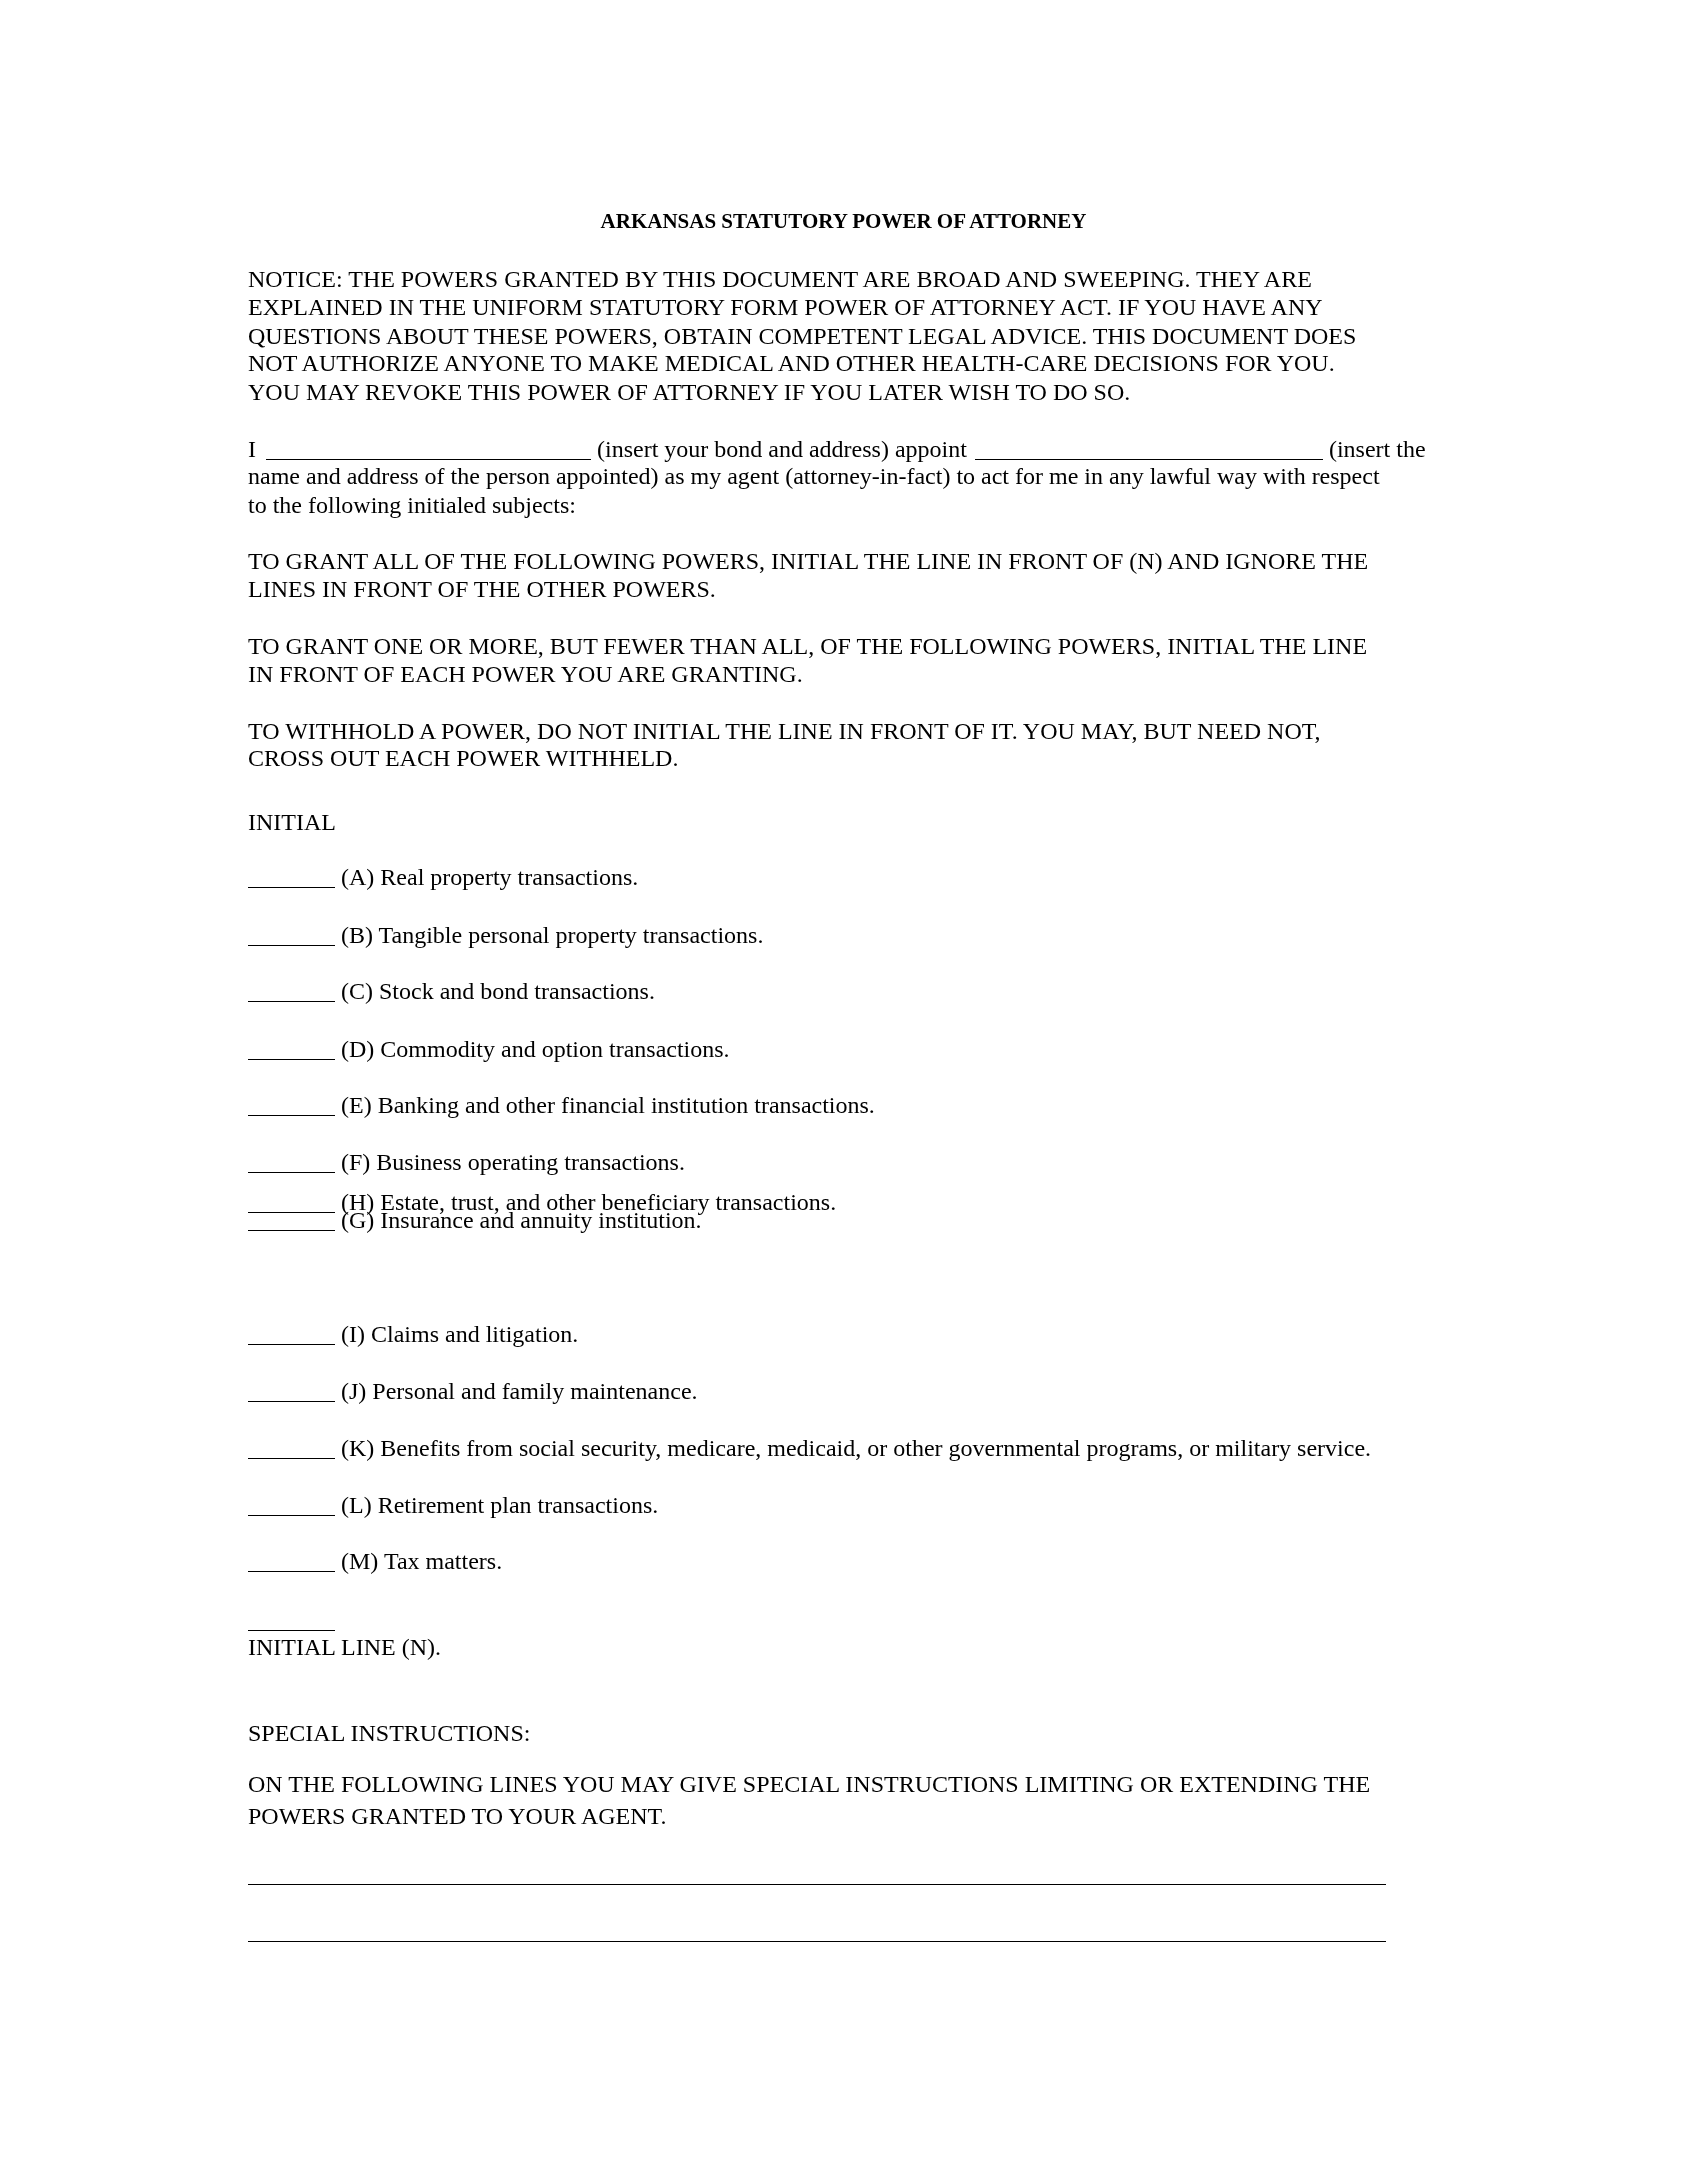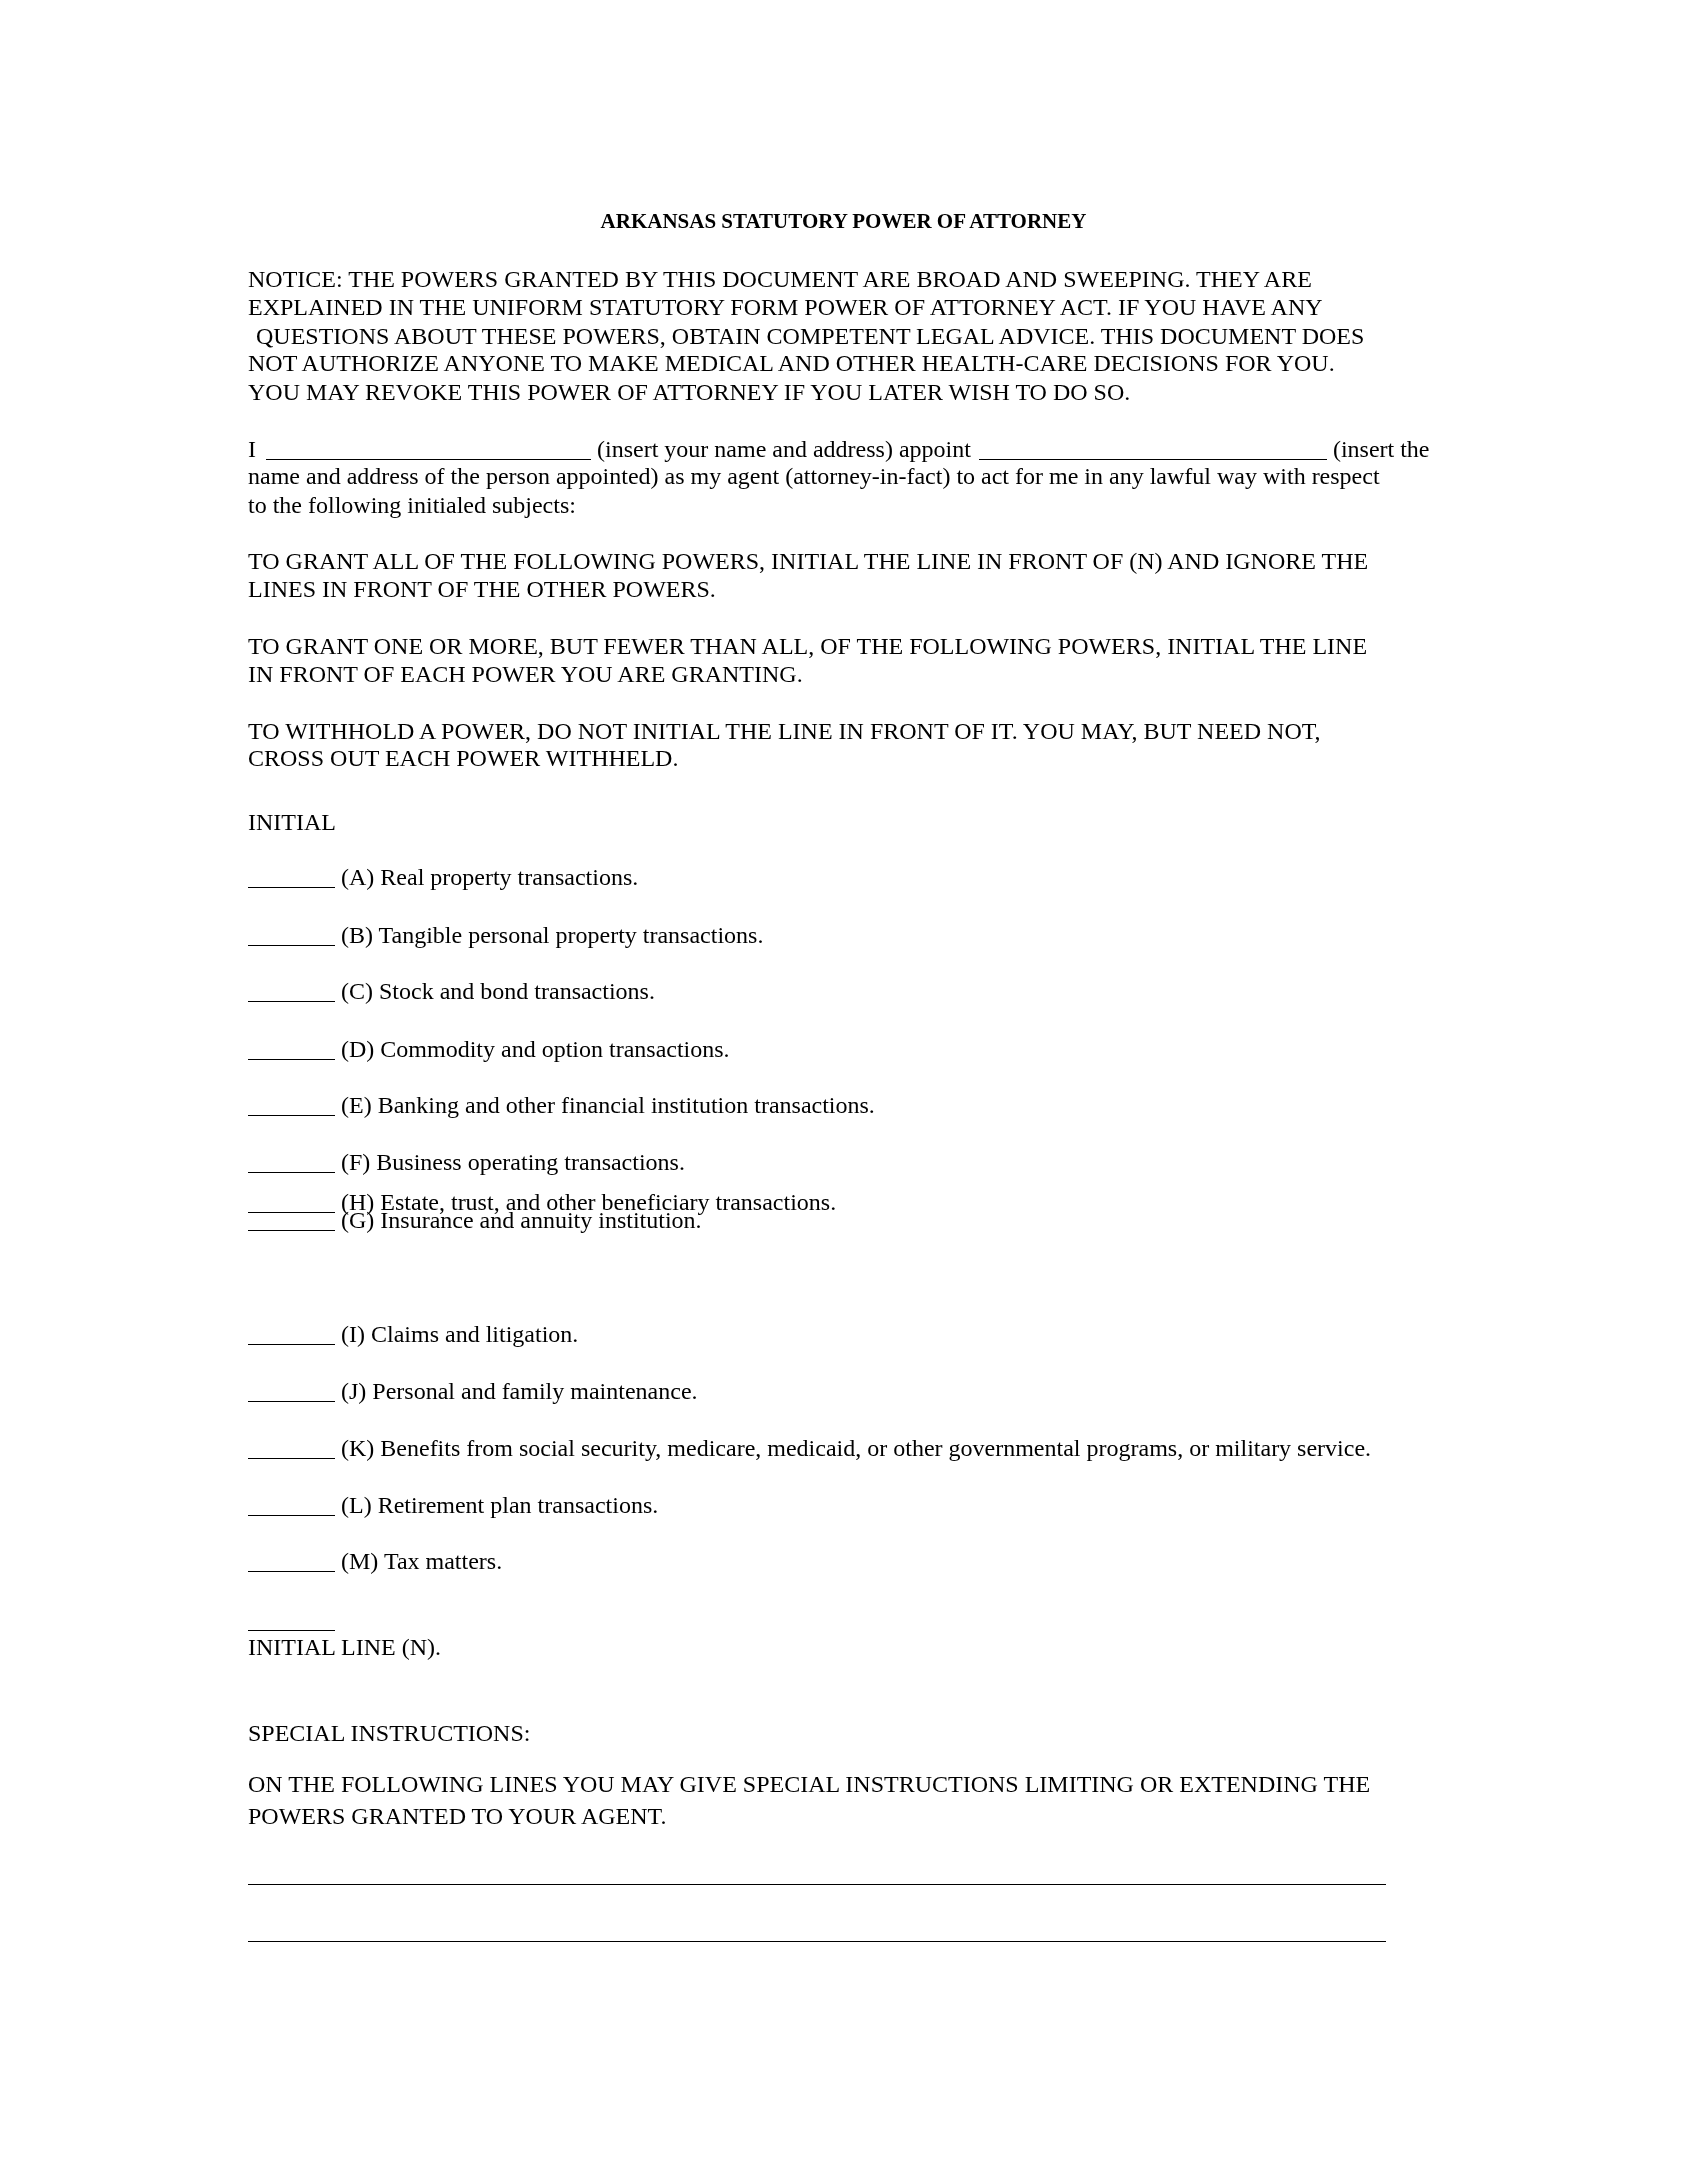--- a/index.html
+++ b/index.html
@@ -42,30 +42,30 @@
 </head>
 <body>
 
 <div class="page">
 
   <div class="title" style="top:207px;">ARKANSAS STATUTORY POWER OF ATTORNEY</div>
 
   <div>
     <div class="t" style="left:248px; top:265px;">NOTICE: THE POWERS GRANTED BY THIS DOCUMENT ARE BROAD AND SWEEPING. THEY ARE</div>
     <div class="t" style="left:248px; top:293px;">EXPLAINED IN THE UNIFORM STATUTORY FORM POWER OF ATTORNEY ACT. IF YOU HAVE ANY</div>
-    <div class="t" style="left:248px; top:322px;margin-left:8px;">QUESTIONS ABOUT THESE POWERS, OBTAIN COMPETENT LEGAL ADVICE. THIS DOCUMENT DOES</div>
+    <div class="t" style="left:248px; top:322px;">QUESTIONS ABOUT THESE POWERS, OBTAIN COMPETENT LEGAL ADVICE. THIS DOCUMENT DOES</div>
     <div class="t" style="left:248px; top:349px;">NOT AUTHORIZE ANYONE TO MAKE MEDICAL AND OTHER HEALTH-CARE DECISIONS FOR YOU.</div>
     <div class="t" style="left:248px; top:378px;">YOU MAY REVOKE THIS POWER OF ATTORNEY IF YOU LATER WISH TO DO SO.</div>
   </div>
 
   <div>
     <div class="t" style="left:248px; top:435px;">
       <span>I</span>
       <span class="blank" style="width:325px; margin-left:4px;"></span>
-      <span>(insert your name and address) appoint</span>
+      <span>(insert your bond and address) appoint</span>
       <span class="blank" style="width:348px; margin-left:2px;"></span>
       <span>(insert the</span>
     </div>
     <div class="t" style="left:248px; top:462px;">name and address of the person appointed) as my agent (attorney-in-fact) to act for me in any lawful way with respect</div>
     <div class="t" style="left:248px; top:491px;">to the following initialed subjects:</div>
   </div>
 
   <div>
     <div class="t" style="left:248px; top:547px;">TO GRANT ALL OF THE FOLLOWING POWERS, INITIAL THE LINE IN FRONT OF (N) AND IGNORE THE</div>
     <div class="t" style="left:248px; top:575px;">LINES IN FRONT OF THE OTHER POWERS.</div>

